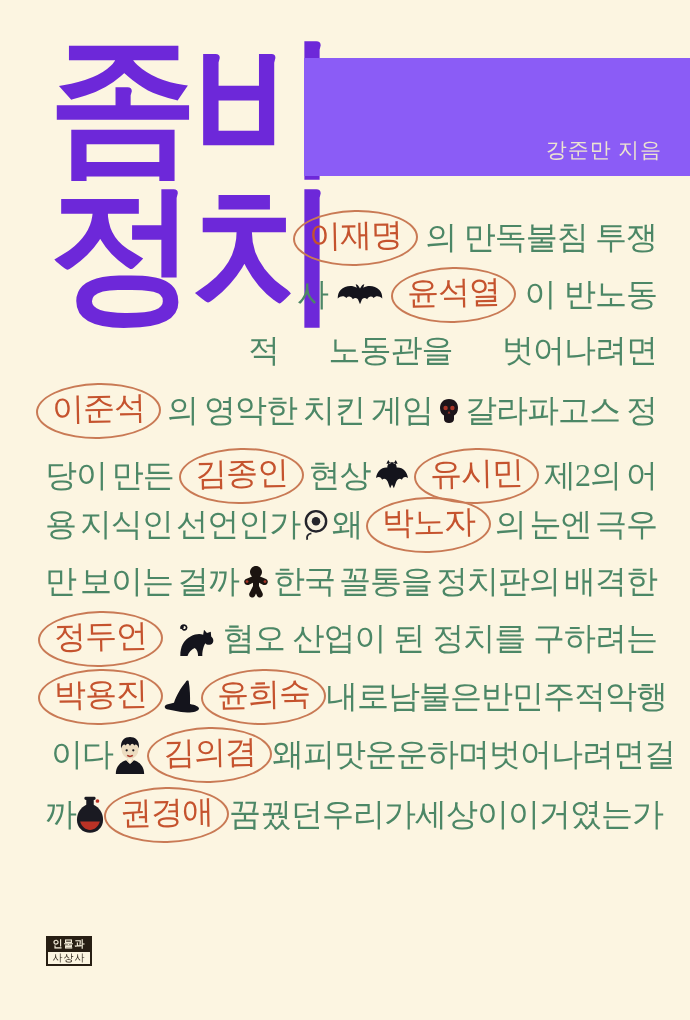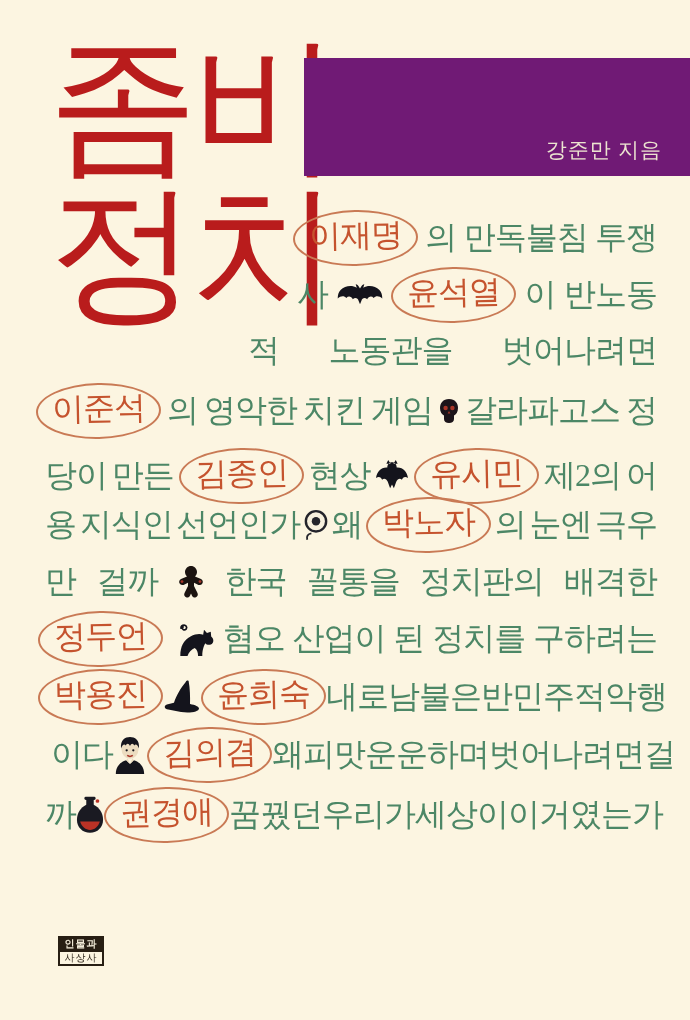--- a/index.html
+++ b/index.html
@@ -7,30 +7,30 @@
     position:relative;
     width:690px;height:1020px;
     background:#fcf5e1;
     overflow:hidden;
     font-family:"Liberation Serif", serif;
   }
   
   #title{
     position:absolute;left:48px;top:30px;
     font-family:"Liberation Sans", sans-serif;
-    font-weight:400;
+    font-weight:700;
     font-size:150px;line-height:148px;
     letter-spacing:-7px;
-    color:#b91c1c;
+    color:#6d28d9;
   }
   #title span{display:block;}
   
   #black-box{
     position:absolute;left:304px;top:58px;width:386px;height:118px;
-    background:#701a75;
+    background:#8b5cf6;
   }
   #author{
     position:absolute;right:28px;bottom:12px;
     color:#ece4d0;font-size:21px;letter-spacing:1px;
     font-family:"Liberation Serif", serif;
   }
   
   .text-line{
     position:absolute;height:50px;
     display:flex;justify-content:space-between;align-items:center;
@@ -55,21 +55,20 @@
     padding:2px 14px 6px;
     transform:rotate(-1.2deg);
   }
   .icon{display:inline-flex;align-items:center;justify-content:center;}
   .icon svg{display:block;}
   
   #publisher{
     position:absolute;left:46px;top:936px;width:46px;
     font-family:"Liberation Sans", sans-serif;
     text-align:center;
-    margin-left:12px;
   }
   #publisher .row1{
     background:#271e13;color:#f2ebd8;
     border:2px solid #271e13;
     font-size:10px;font-weight:bold;line-height:12px;letter-spacing:1px;
   }
   #publisher .row2{
     background:transparent;color:#271e13;
     border:2px solid #271e13;border-top:none;
     font-size:10px;font-weight:normal;line-height:12px;letter-spacing:1px;
@@ -155,20 +154,21 @@
           </svg>
         </span>
         <span class="tok">왜</span>
         <span class="circled">박노자</span>
         <span class="tok">의</span>
         <span class="tok">눈엔</span>
         <span class="tok">극우</span>
       </div>
       <div class="text-line">
         <span class="tok">만</span>
+        <span class="tok">보이는</span>
         <span class="tok">걸까</span>
         <span class="icon">
           <svg width="26" height="32" viewBox="0 0 26 32">
             <path fill="#1c1410" d="M13 0 C9.7 0 7 2.7 7 6 C7 7.8 7.8 9.4 9 10.5 L3 13 C1 14 0.6 16.4 2 18 C3 19.2 5 19.5 6.5 18.6 L10 16.8 L10 20 L6.5 27 C5.6 28.8 6.6 31 8.6 31.4 C10 31.7 11.4 31 12 29.7 L13 27.5 L14 29.7 C14.6 31 16 31.7 17.4 31.4 C19.4 31 20.4 28.8 19.5 27 L16 20 L16 16.8 L19.5 18.6 C21 19.5 23 19.2 24 18 C25.4 16.4 25 14 23 13 L17 10.5 C18.2 9.4 19 7.8 19 6 C19 2.7 16.3 0 13 0 Z"></path>
             <circle cx="4" cy="15.6" r="1.4" fill="#a83528"></circle>
             <circle cx="22" cy="15.6" r="1.4" fill="#a83528"></circle>
           </svg>
         </span>
         <span class="tok">한국</span>
         <span class="tok">꼴통을</span>

